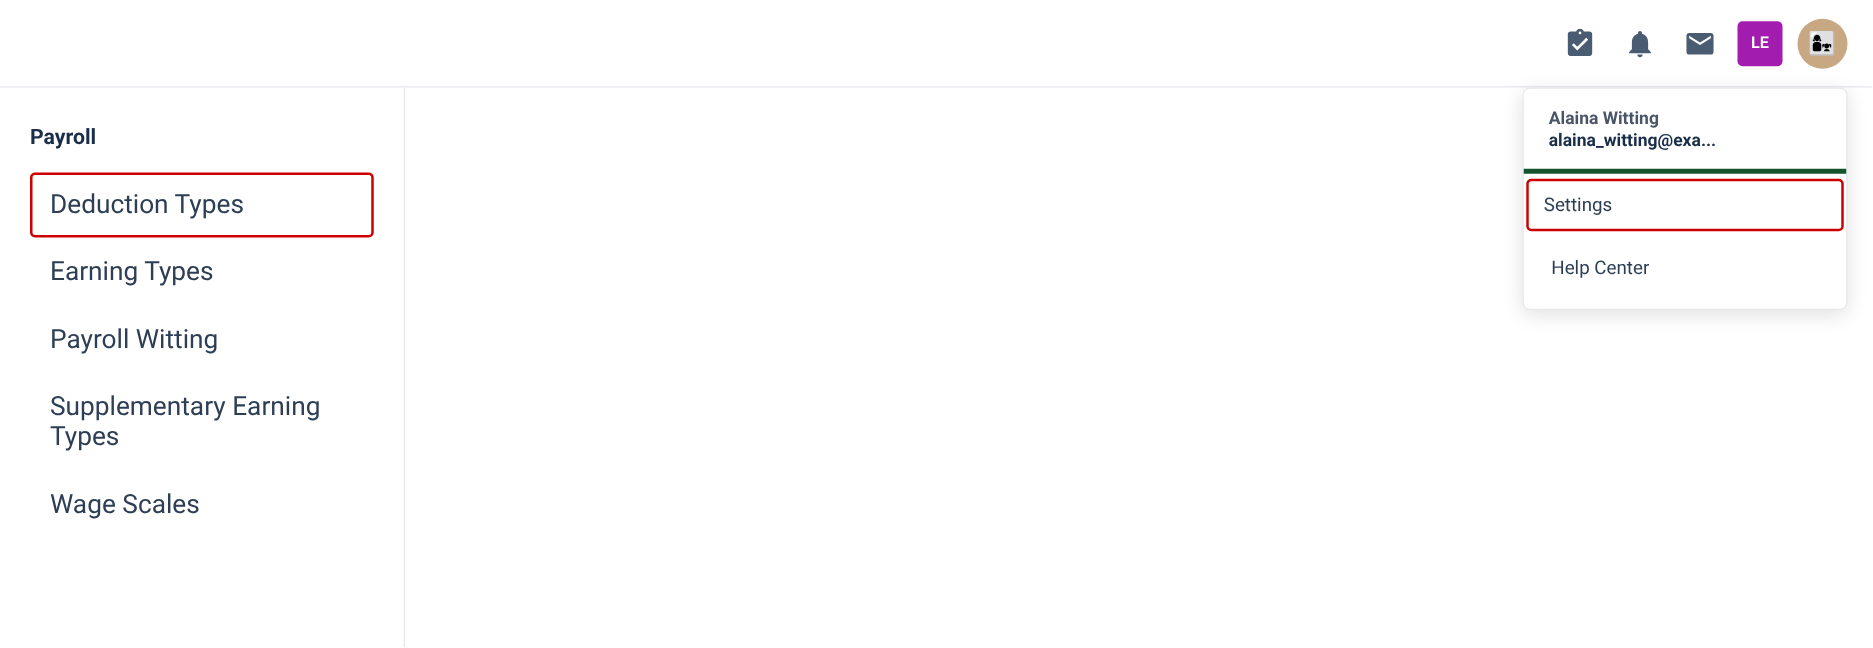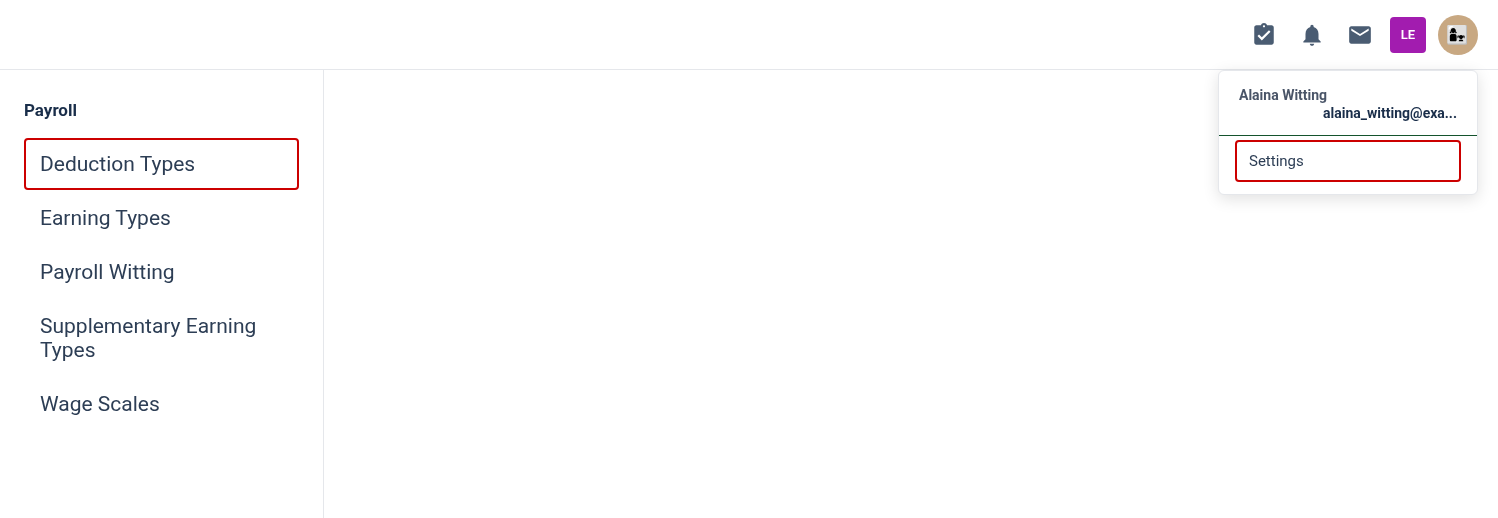--- a/index.html
+++ b/index.html
@@ -124,37 +124,36 @@
       color: #4a5568;
       padding: 0 20px 2px 20px;
       font-weight: bold;
     }
 
     .dropdown-user-email {
       font-size: 14px;
       font-weight: 700;
       color: #1a2e4a;
       padding: 0 20px 14px 20px;
-      border-bottom: 1px solid #14532d;
-      text-align: right;
+      border-bottom: 4px solid #14532d;
     }
 
     .dropdown-item {
       display: block;
       padding: 14px 20px;
       font-size: 15px;
       color: #2d3e55;
       cursor: pointer;
       border: 2px solid transparent;
     }
 
     .dropdown-item.active {
       border: 2px solid #cc0000;
       border-radius: 4px;
-      margin: 4px 16px;
+      margin: 4px 2px;
       padding: 10px 12px;
     }
   </style>
 </head>
 <body>
 
 <div class="header">
 
   <div class="header-icon">
     <svg viewBox="0 0 24 24" xmlns="http://www.w3.org/2000/svg">
@@ -192,13 +191,14 @@
   </div>
 
   <div style="flex:1;"></div>
 </div>
 
 <div class="dropdown-menu">
   <div class="dropdown-user-name">Alaina Witting</div>
   <div class="dropdown-user-email">alaina_witting@exa...</div>
 
   <a class="dropdown-item active">Settings</a>
+  <a class="dropdown-item">Help Center</a>
 </div>
 
 </body></html>

